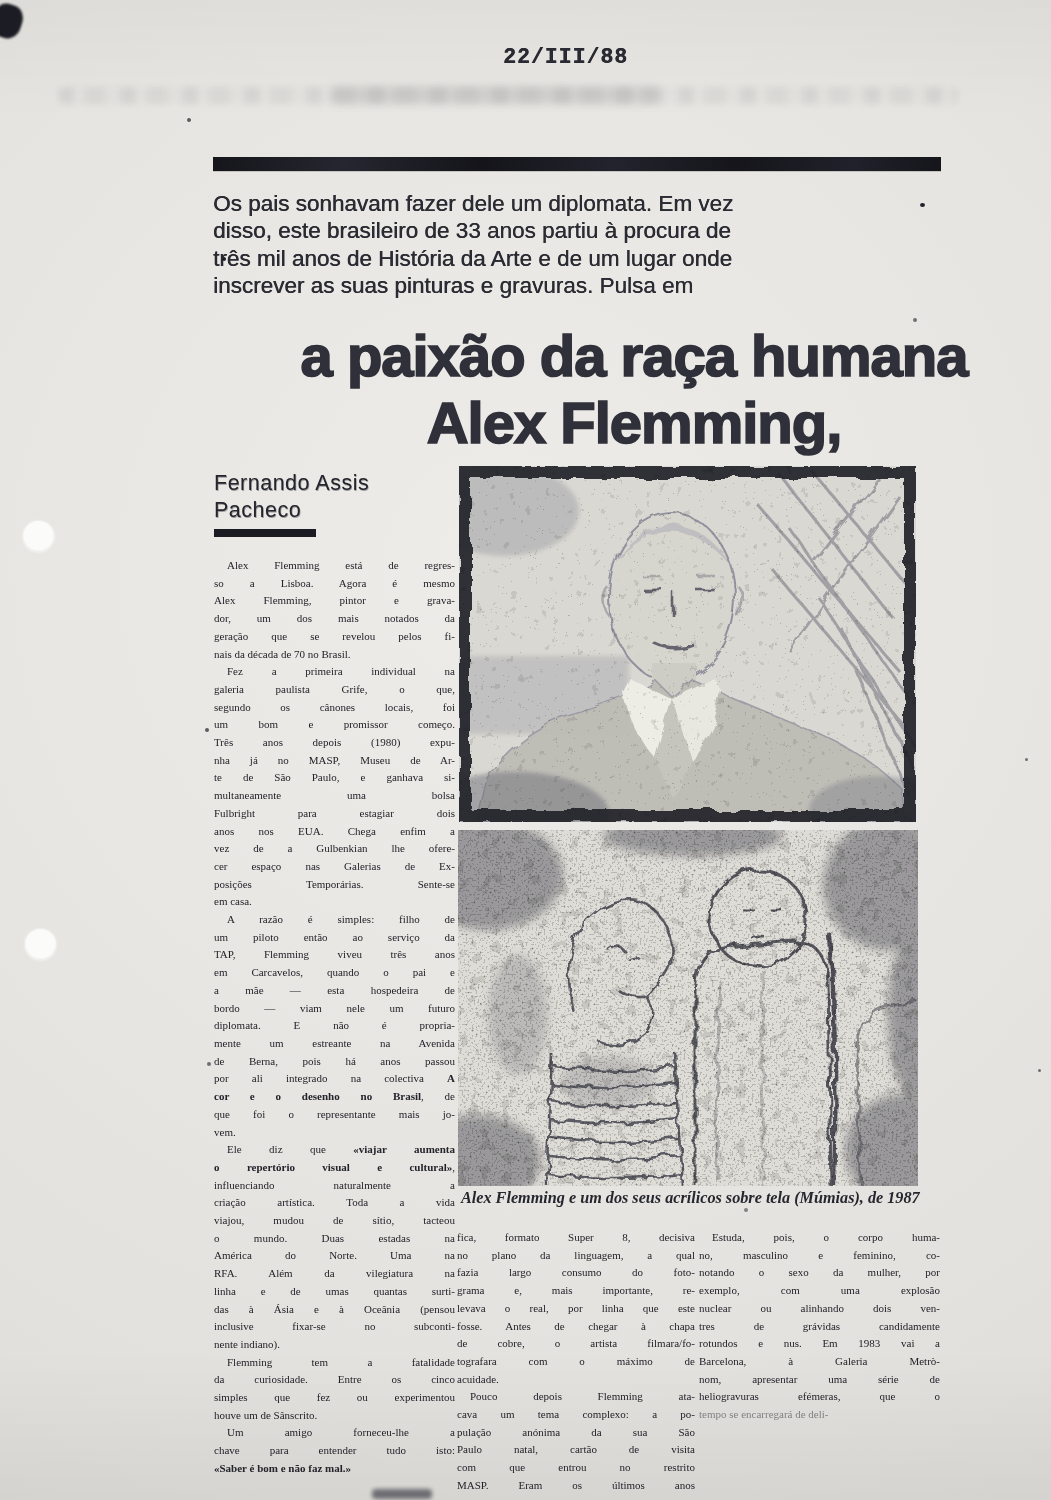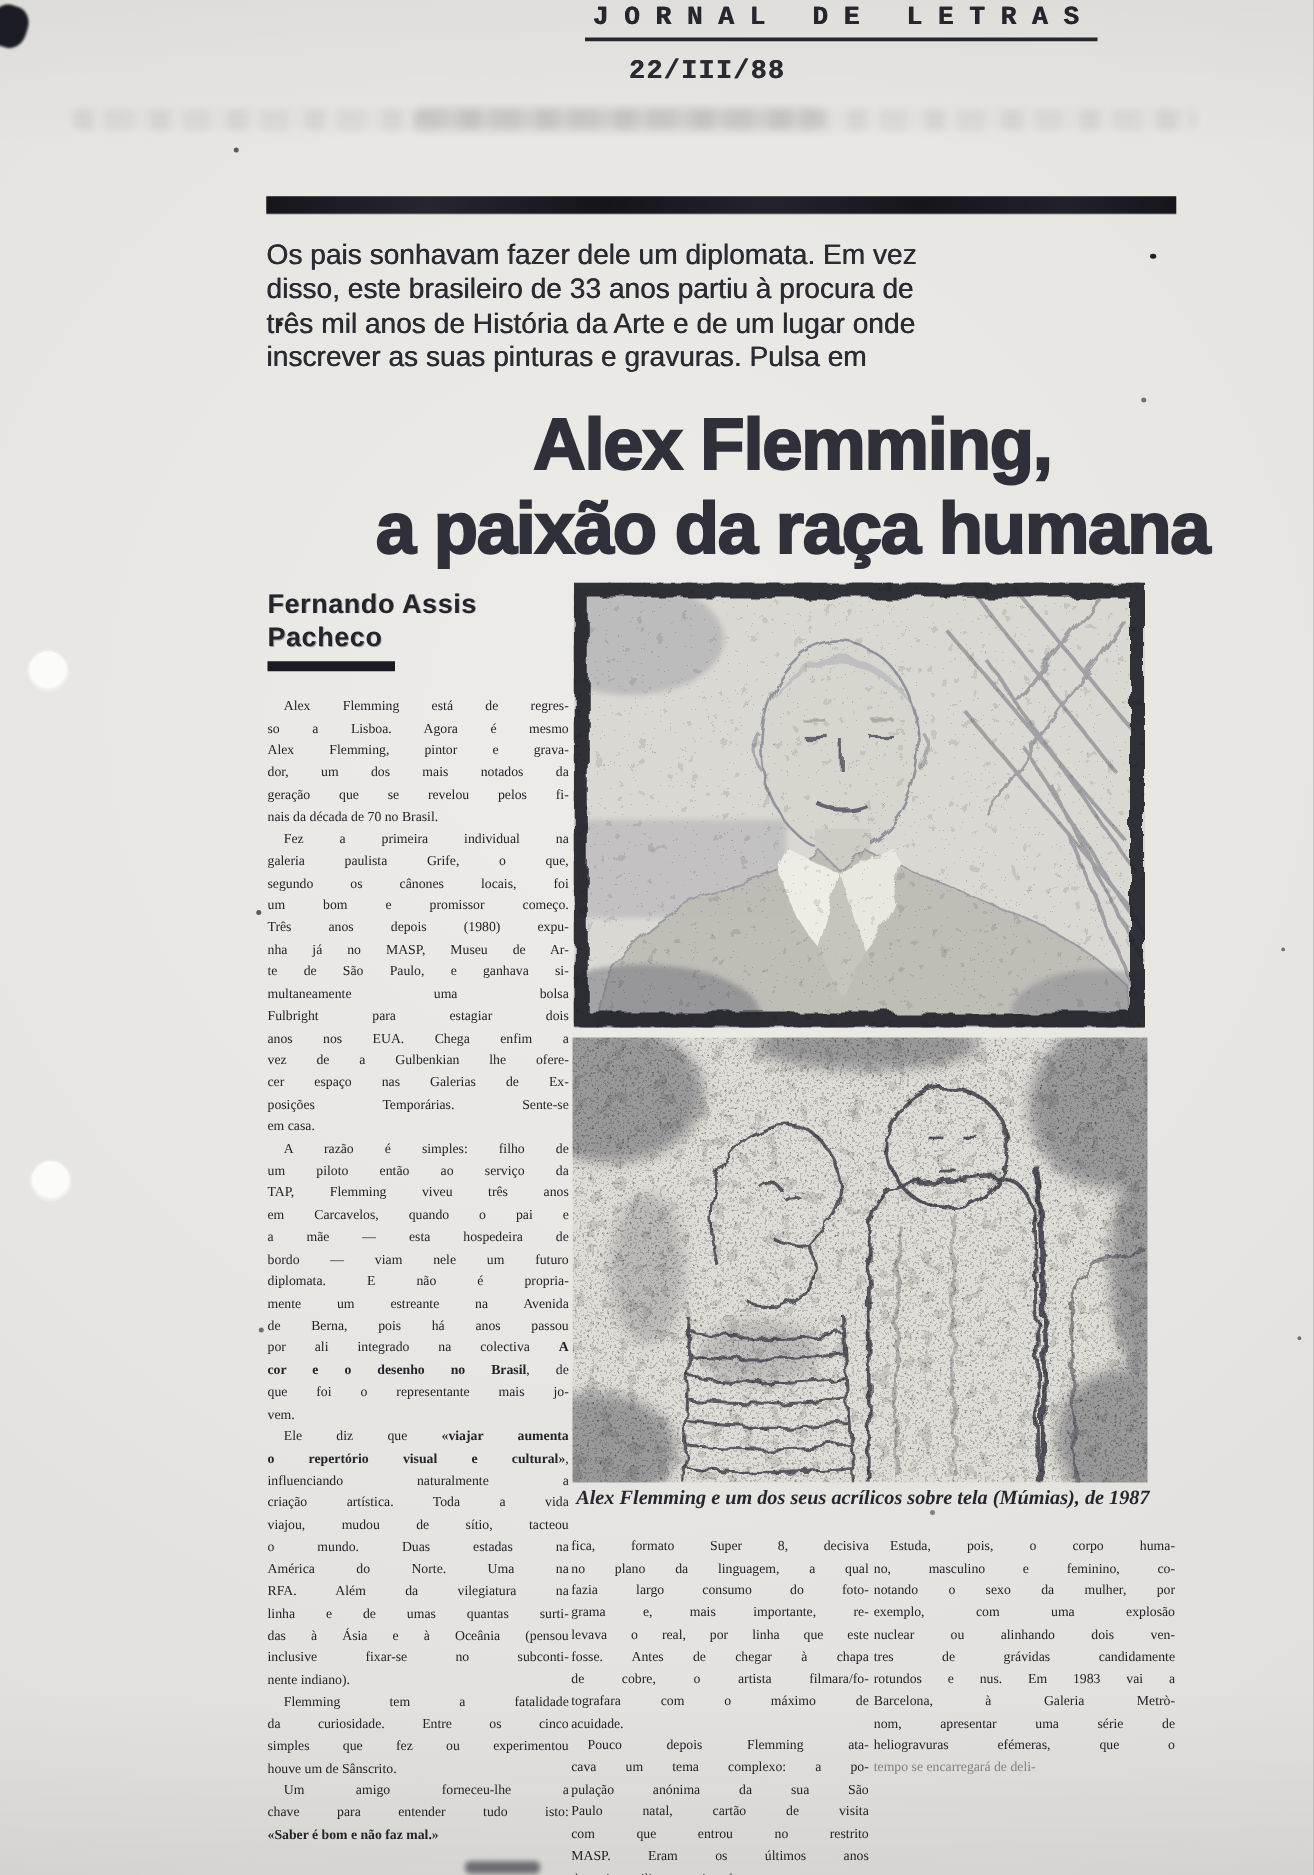--- a/index.html
+++ b/index.html
@@ -56,21 +56,21 @@
     left:213px;top:322px;width:726px;padding-left:58px;margin:0;
     font-family:"Liberation Sans", sans-serif;
     font-size:58px;line-height:67px;font-weight:700;letter-spacing:-1px;
     color:#30303a;-webkit-text-stroke:1.7px #30303a;
     text-align:center;white-space:nowrap;
   }
   
   .byline{
     left:214px;top:470px;
     font-family:"Liberation Sans", sans-serif;
-    font-size:21.5px;line-height:27px;font-weight:700;letter-spacing:.5px;
+    font-size:21.5px;line-height:27px;font-weight:400;letter-spacing:.5px;
     color:#24242c;text-shadow:0.7px 0.6px 0 rgba(40,40,52,.4);
   }
   .byline-rule{width:102px;height:8px;background:#1b1b23;margin-top:5px;}
   
   .col{font-size:11px;line-height:17.7px;color:#23232b;}
   .col-left{left:214px;top:557px;width:241px;height:930px;}
   .col-mid{left:457px;top:1229px;width:238px;height:271px;}
   .col-right{left:699px;top:1229px;width:241px;height:271px;}
   .line{text-align:justify;text-align-last:justify;}
   .line.last{text-align-last:left;}
@@ -95,37 +95,36 @@
   .smudge{position:absolute;background:#4a4a54;filter:blur(2px);border-radius:4px;opacity:.75;}
   .corner-blot{position:absolute;left:-8px;top:4px;width:30px;height:34px;
     background:#1c1c24;border-radius:42%;transform:rotate(18deg);filter:blur(1px);}
   .noise-overlay{position:absolute;left:0;top:0;pointer-events:none;}
 </style>
 </head>
 <body>
 
 <div class="page">
 
-  <div class="abs masthead">JORNAL DE LETRAS</div>
   <div class="abs issue-date">22/III/88</div>
   <div class="abs ghost-band"></div>
   <div class="abs ghost-band2"></div>
 
   <div class="abs top-rule"></div>
 
   <div class="abs lede">
       <div class="tline">Os pais sonhavam fazer dele um diplomata. Em vez</div>
       <div class="tline">disso, este brasileiro de 33 anos partiu à procura de</div>
       <div class="tline">três mil anos de História da Arte e de um lugar onde</div>
       <div class="tline">inscrever as suas pinturas e gravuras. Pulsa em</div>
     </div>
 
   <h1 class="abs headline">
+    <div>a paixão da raça humana</div>
     <div>Alex Flemming,</div>
-    <div>a paixão da raça humana</div>
   </h1>
 
   <div class="abs byline">
     <div>Fernando Assis</div>
     <div>Pacheco</div>
     <div class="byline-rule"></div>
   </div>
 
   <div class="abs col col-left">
       <div class="para">

